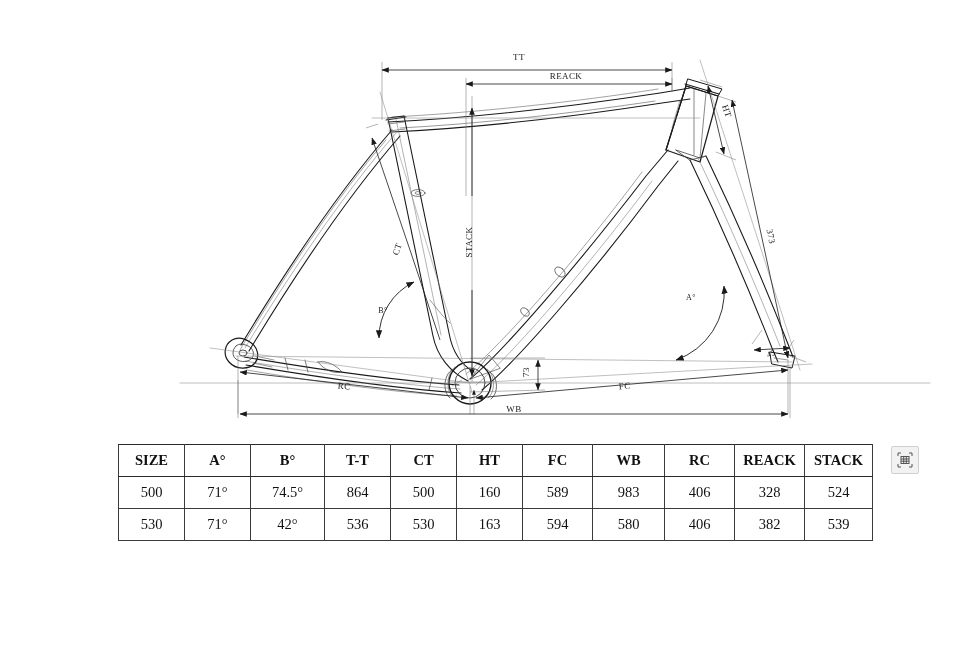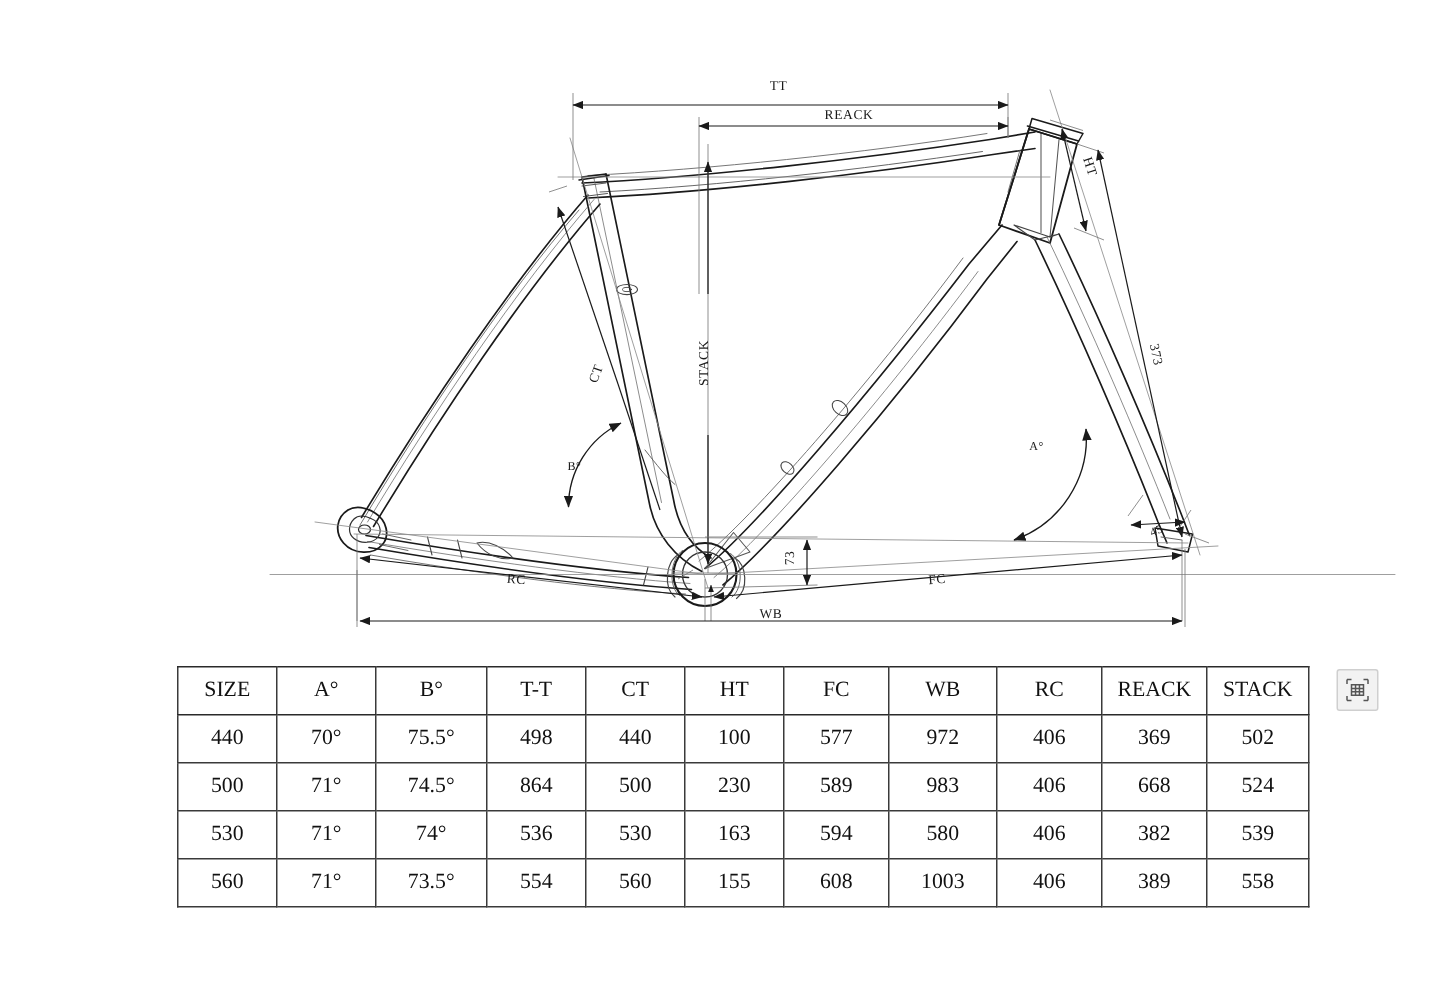--- a/index.html
+++ b/index.html
@@ -21,21 +21,21 @@
       font-family:"Liberation Serif",serif;
       font-size:14.5px;
       font-weight:400;
       text-align:center;
       vertical-align:middle;
       height:31px;
       padding:0 4px;
       color:#111;
       white-space:nowrap;
   }
-  table.geo thead th{font-weight:400;border-bottom:1px solid #2a2a2a;text-align:center;}
+  table.geo thead th{font-weight:700;border-bottom:1px solid #2a2a2a;text-align:center;}
   table.geo tr:first-child th{border-top:1px solid #2a2a2a;}
   col.c-size{width:66px}
   col.c-a{width:66px}
   col.c-b{width:74px}
   col.c-tt{width:66px}
   col.c-ct{width:66px}
   col.c-ht{width:66px}
   col.c-fc{width:70px}
   col.c-wb{width:72px}
   col.c-rc{width:70px}
@@ -251,70 +251,44 @@
         <th>HT</th>
         <th>FC</th>
         <th>WB</th>
         <th>RC</th>
         <th>REACK</th>
         <th>STACK</th>
       </tr>
     </thead>
     <tbody>
       <tr>
-        <td>440</td>
-        <td>70°</td>
-        <td>75.5°</td>
-        <td>498</td>
-        <td>440</td>
-        <td>100</td>
-        <td>577</td>
-        <td>972</td>
-        <td>406</td>
-        <td>369</td>
-        <td>502</td>
-      </tr>
-      <tr>
         <td>500</td>
         <td>71°</td>
         <td>74.5°</td>
         <td>864</td>
         <td>500</td>
-        <td>230</td>
+        <td>160</td>
         <td>589</td>
         <td>983</td>
         <td>406</td>
-        <td>668</td>
+        <td>328</td>
         <td>524</td>
       </tr>
       <tr>
         <td>530</td>
         <td>71°</td>
-        <td>74°</td>
+        <td>42°</td>
         <td>536</td>
         <td>530</td>
         <td>163</td>
         <td>594</td>
         <td>580</td>
         <td>406</td>
         <td>382</td>
         <td>539</td>
-      </tr>
-      <tr>
-        <td>560</td>
-        <td>71°</td>
-        <td>73.5°</td>
-        <td>554</td>
-        <td>560</td>
-        <td>155</td>
-        <td>608</td>
-        <td>1003</td>
-        <td>406</td>
-        <td>389</td>
-        <td>558</td>
       </tr>
     </tbody>
   </table>
 </div>
 
 <div id="table-handle">
   <svg width="16" height="16" viewBox="0 0 16 16">
     <g stroke="#555" stroke-width="1" fill="none">
       <path d="M1,1 L1,4 M1,1 L4,1"></path>
       <path d="M15,1 L15,4 M15,1 L12,1"></path>

